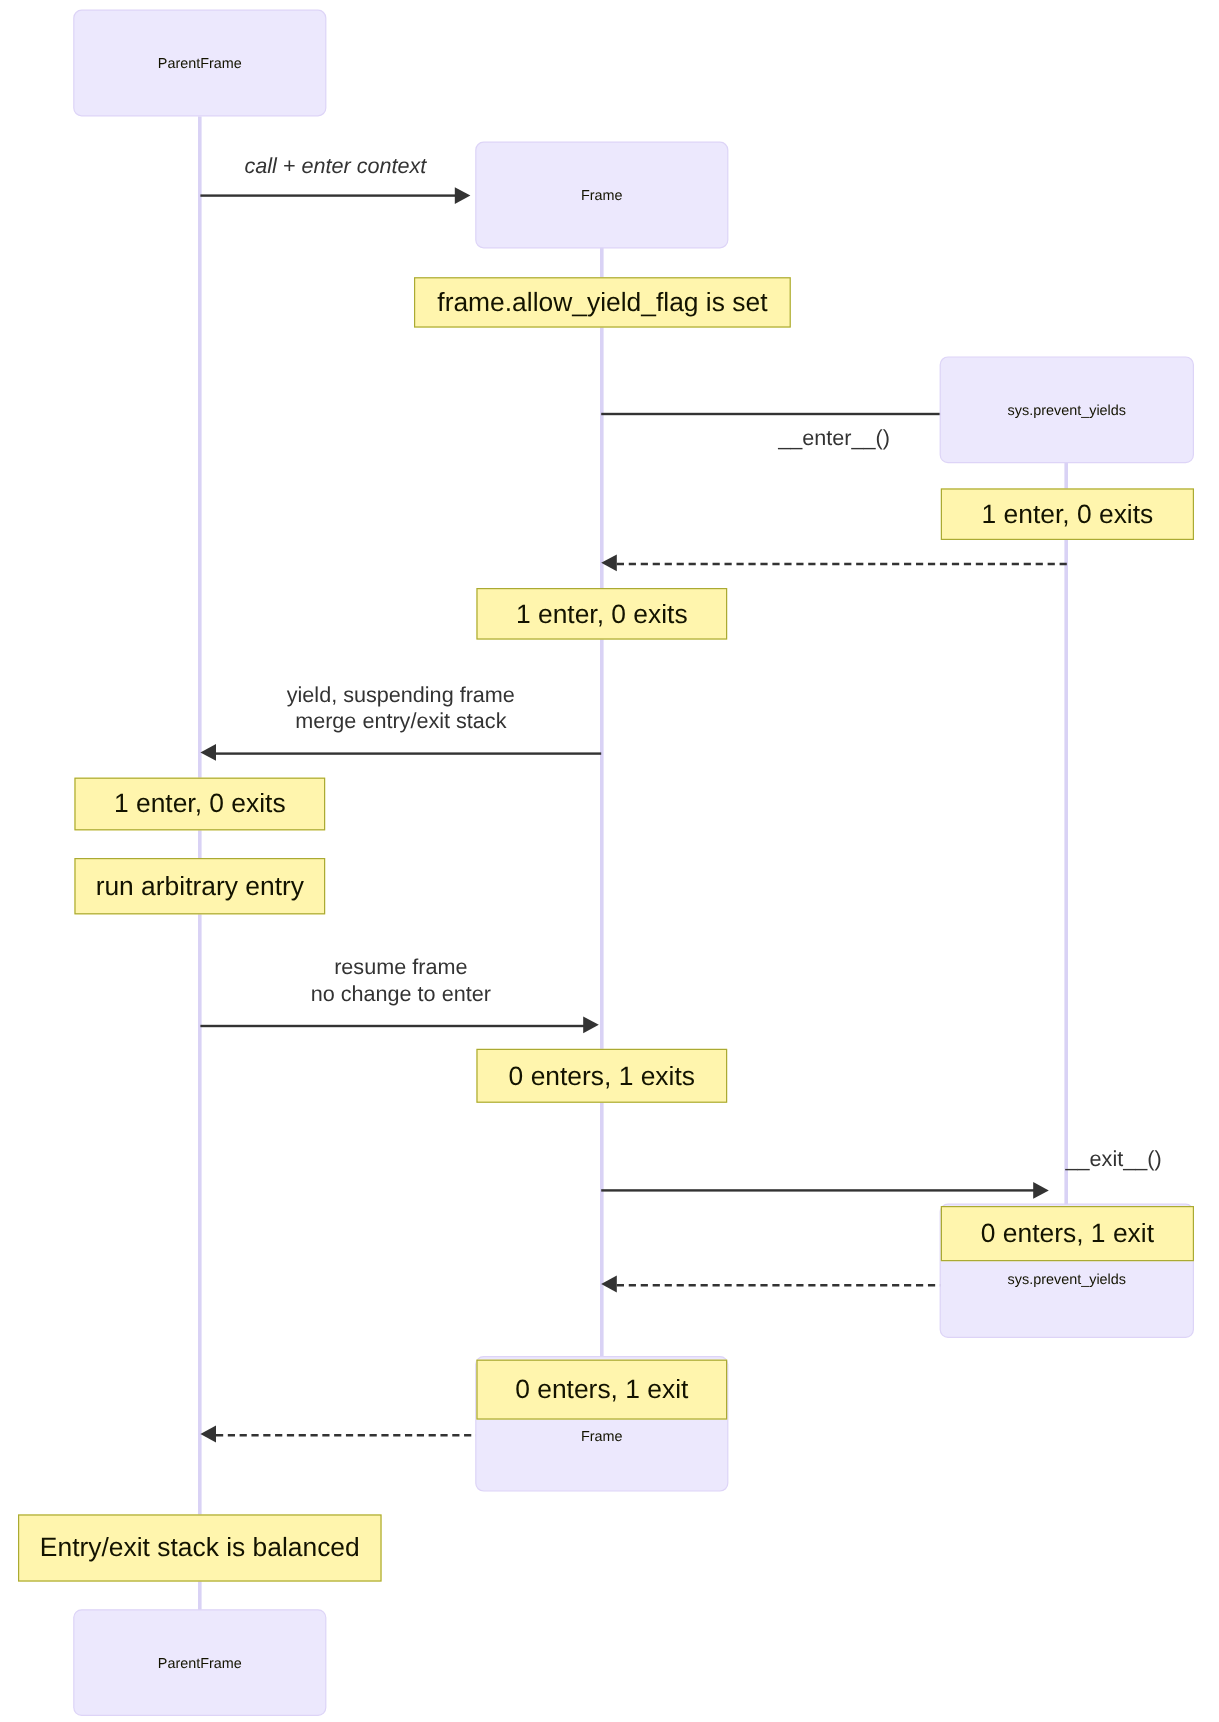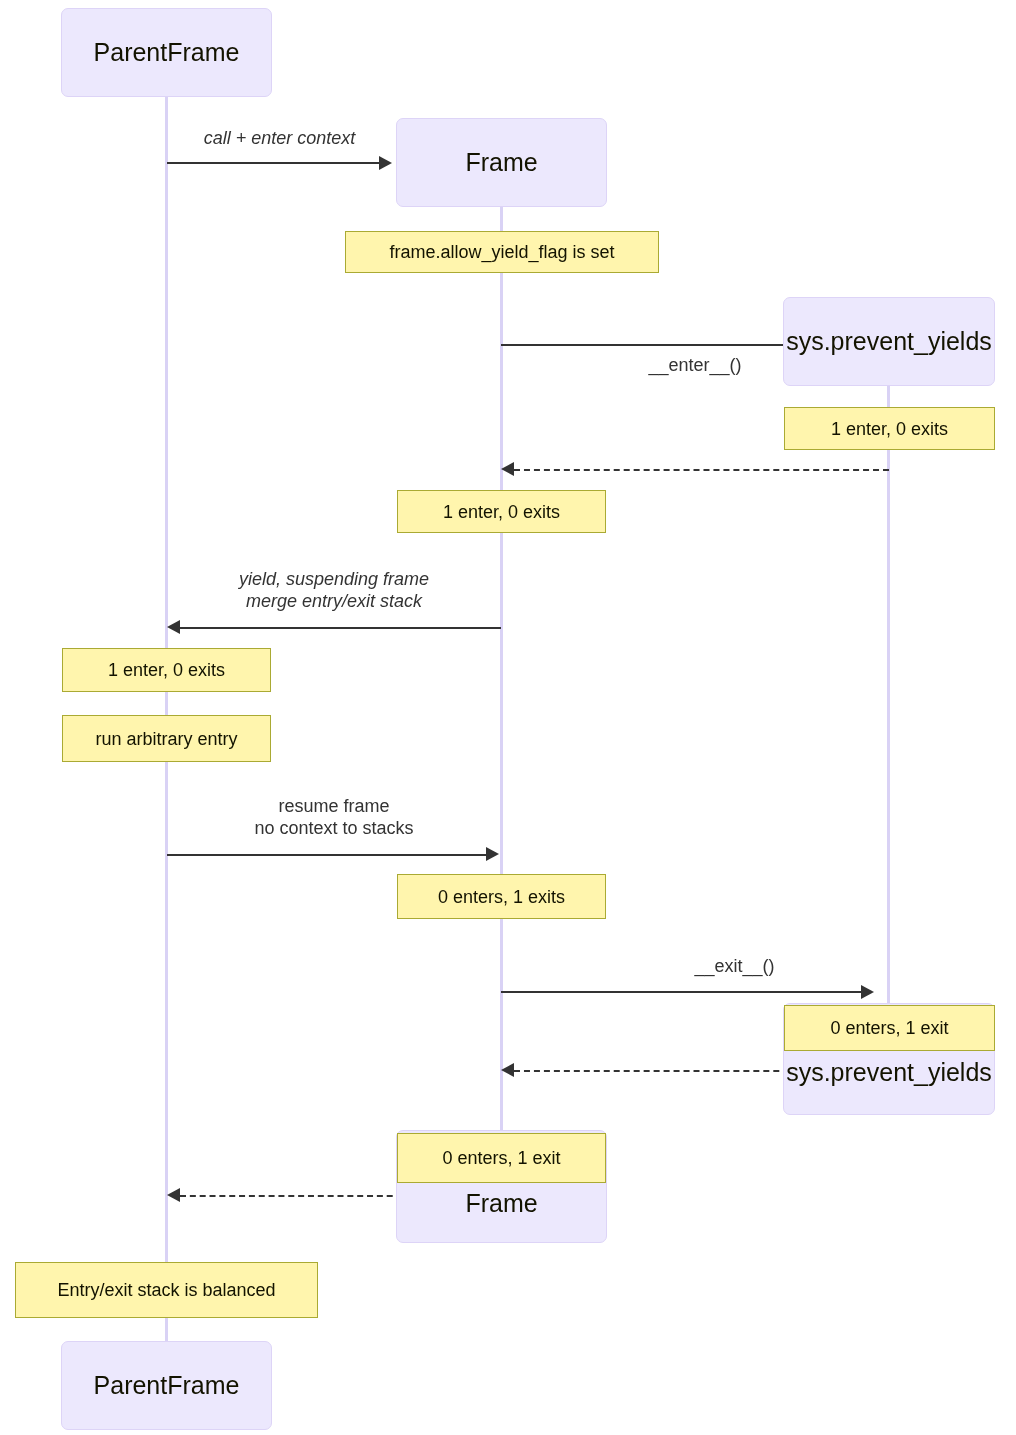--- a/index.html
+++ b/index.html
@@ -24,37 +24,37 @@
     position: absolute;
     background: #ece8fd;
     border: 1px solid #ddd4f7;
     border-radius: 7px;
     display: flex;
     align-items: center;
     justify-content: center;
     box-sizing: border-box;
   }
   .actor-label {
-    font-size: 25px;
+    font-size: 12px;
     color: #131300;
     line-height: 1;
     text-align: center;
     white-space: nowrap;
   }
   .note {
     position: absolute;
     background: #fff5ad;
     border: 1px solid #aaaa33;
     display: flex;
     align-items: center;
     justify-content: center;
     box-sizing: border-box;
   }
   .note-label {
-    font-size: 18px;
+    font-size: 22px;
     color: #131300;
     line-height: 1;
     text-align: center;
     white-space: nowrap;
   }
   .msg-line {
     position: absolute;
     height: 0;
     border-top: 2px solid #333333;
   }
@@ -98,31 +98,31 @@
   <div class="msg-line" style="left:167px; top:162px; width:214px;"></div>
   <div class="arrowhead right" style="left:379px; top:156px;"></div>
 
   <div class="msg-text" style="left:501px; top:308px; width:388px;margin-top:46px;">__enter__()</div>
   <div class="msg-line" style="left:501px; top:344px; width:362px;"></div>
   <div class="arrowhead right" style="left:861px; top:338px;"></div>
 
   <div class="msg-line dashed" style="left:514px; top:469px; width:375px;"></div>
   <div class="arrowhead left" style="left:501px; top:462px;"></div>
 
-  <div class="msg-text" style="left:167px; top:568px; width:334px;font-style:italic;">yield, suspending frame
+  <div class="msg-text" style="left:167px; top:568px; width:334px;">yield, suspending frame
 merge entry/exit stack</div>
   <div class="msg-line" style="left:180px; top:627px; width:321px;"></div>
   <div class="arrowhead left" style="left:167px; top:620px;"></div>
 
   <div class="msg-text" style="left:167px; top:795px; width:334px;">resume frame
-no context to stacks</div>
+no change to enter</div>
   <div class="msg-line" style="left:167px; top:854px; width:321px;"></div>
   <div class="arrowhead right" style="left:486px; top:847px;"></div>
 
-  <div class="msg-text" style="left:501px; top:955px; width:467px;">__exit__()</div>
+  <div class="msg-text" style="left:501px; top:955px; width:467px;text-align:right;">__exit__()</div>
   <div class="msg-line" style="left:501px; top:991px; width:362px;"></div>
   <div class="arrowhead right" style="left:861px; top:985px;"></div>
 
   <div class="msg-line dashed" style="left:514px; top:1070px; width:375px;"></div>
   <div class="arrowhead left" style="left:501px; top:1063px;"></div>
 
   <div class="msg-line dashed" style="left:180px; top:1195px; width:321px;"></div>
   <div class="arrowhead left" style="left:167px; top:1188px;"></div>
 
   <div class="actor-box" style="left:61px; top:8px; width:211px; height:89px;">

